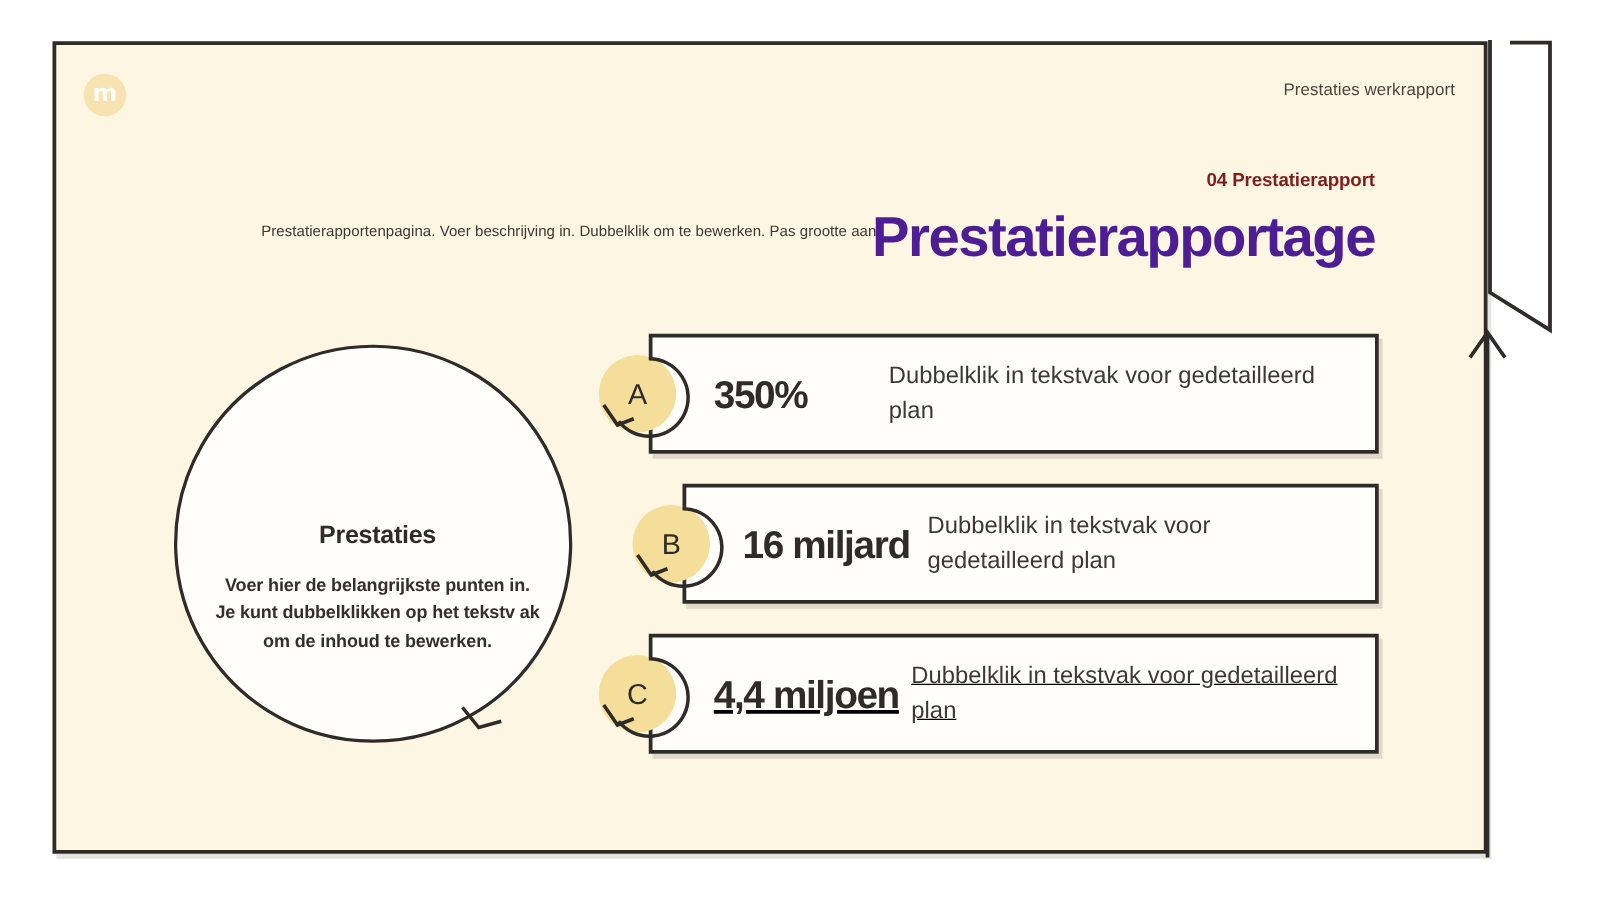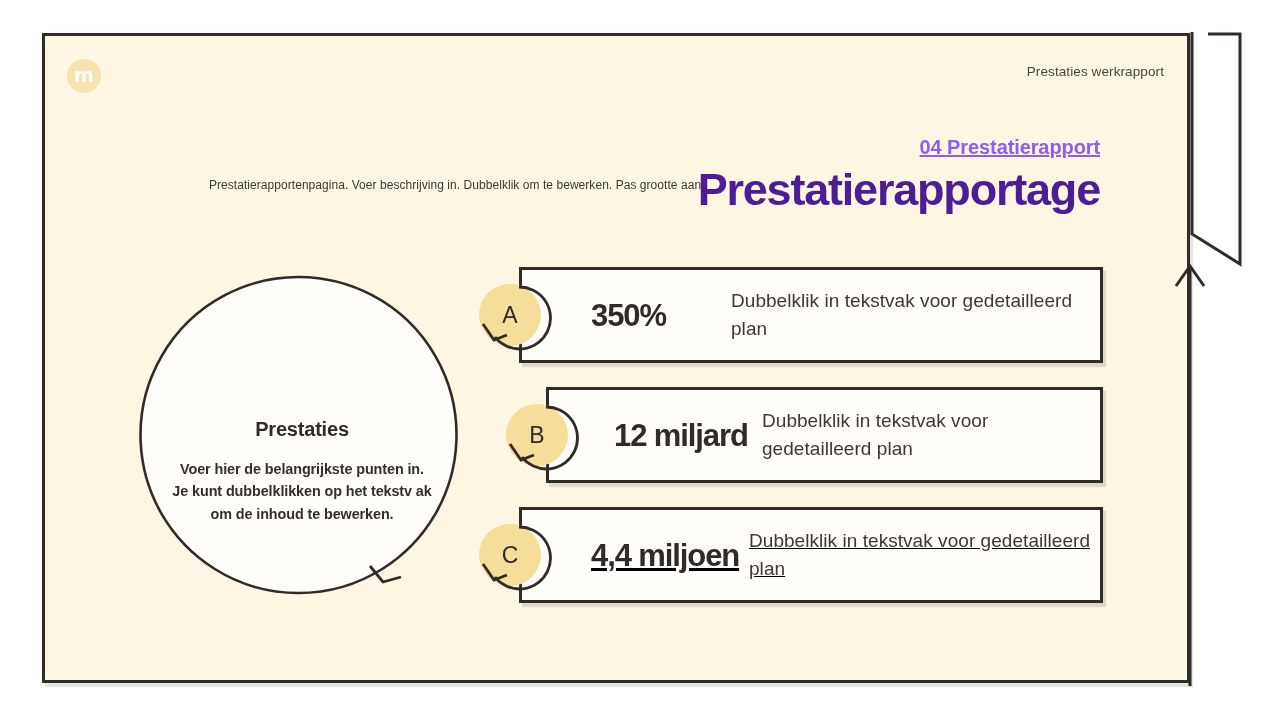--- a/index.html
+++ b/index.html
@@ -89,27 +89,26 @@
     font-size: 13.5px;
     color: #4a443d;
     letter-spacing: 0.1px;
     z-index: 4;
     white-space: nowrap;
   }
   .section-label {
     position: absolute;
     right: 180px;
     top: 136px;
-    font-size: 20px;
-    font-weight: bold;
-    color: #8b5cf6;
+    font-size: 15px;
+    font-weight: bold;
+    color: #7f1d1d;
     letter-spacing: -0.1px;
     z-index: 5;
     white-space: nowrap;
-    text-decoration: underline;
   }
   .description {
     position: absolute;
     left: 209px;
     top: 178px;
     font-size: 12px;
     color: #3d3833;
     letter-spacing: 0.05px;
     z-index: 4;
     white-space: nowrap;
@@ -178,21 +177,20 @@
     border: 3px solid #2f2b28;
     box-sizing: border-box;
     box-shadow: 3px 4px 0 rgba(47,43,40,0.14);
   }
   .card-content {
     position: absolute;
     display: flex;
     align-items: center;
     height: 100%;
     top: 0;
-    margin-left: 20px;
   }
   .card-value {
     font-size: 31px;
     font-weight: bold;
     color: #2f2b28;
     letter-spacing: -1.1px;
     white-space: nowrap;
     line-height: 1;
   }
   .card-desc {
@@ -315,21 +313,21 @@
           <path d="M44 7 A 31 31 0 1 1 20 57" fill="none" stroke="#2f2b28" stroke-width="2.8" stroke-linecap="butt"></path>
           <path d="M8 44 L19 60 L32 55" fill="none" stroke="#2f2b28" stroke-width="2.8" stroke-linecap="butt" stroke-linejoin="miter"></path>
         </svg>
       </div>
     </div>
   </div>
 
   <div class="card" id="card-b" style="left:502px; top:387px; width:613px; height:96px;">
     <div class="card-box"></div>
     <div class="card-content">
-      <div class="card-value">12 miljard</div>
+      <div class="card-value">16 miljard</div>
       <div class="card-desc">Dubbelklik in tekstvak voor gedetailleerd plan</div>
     </div>
     <div class="badge">
       <div class="badge-disc">
         <span class="badge-letter">B</span>
       </div>
       <div class="badge-ring">
         <svg width="70" height="70" viewBox="0 0 70 70">
           <path d="M44 7 A 31 31 0 1 1 20 57" fill="none" stroke="#2f2b28" stroke-width="2.8" stroke-linecap="butt"></path>
           <path d="M8 44 L19 60 L32 55" fill="none" stroke="#2f2b28" stroke-width="2.8" stroke-linecap="butt" stroke-linejoin="miter"></path>

